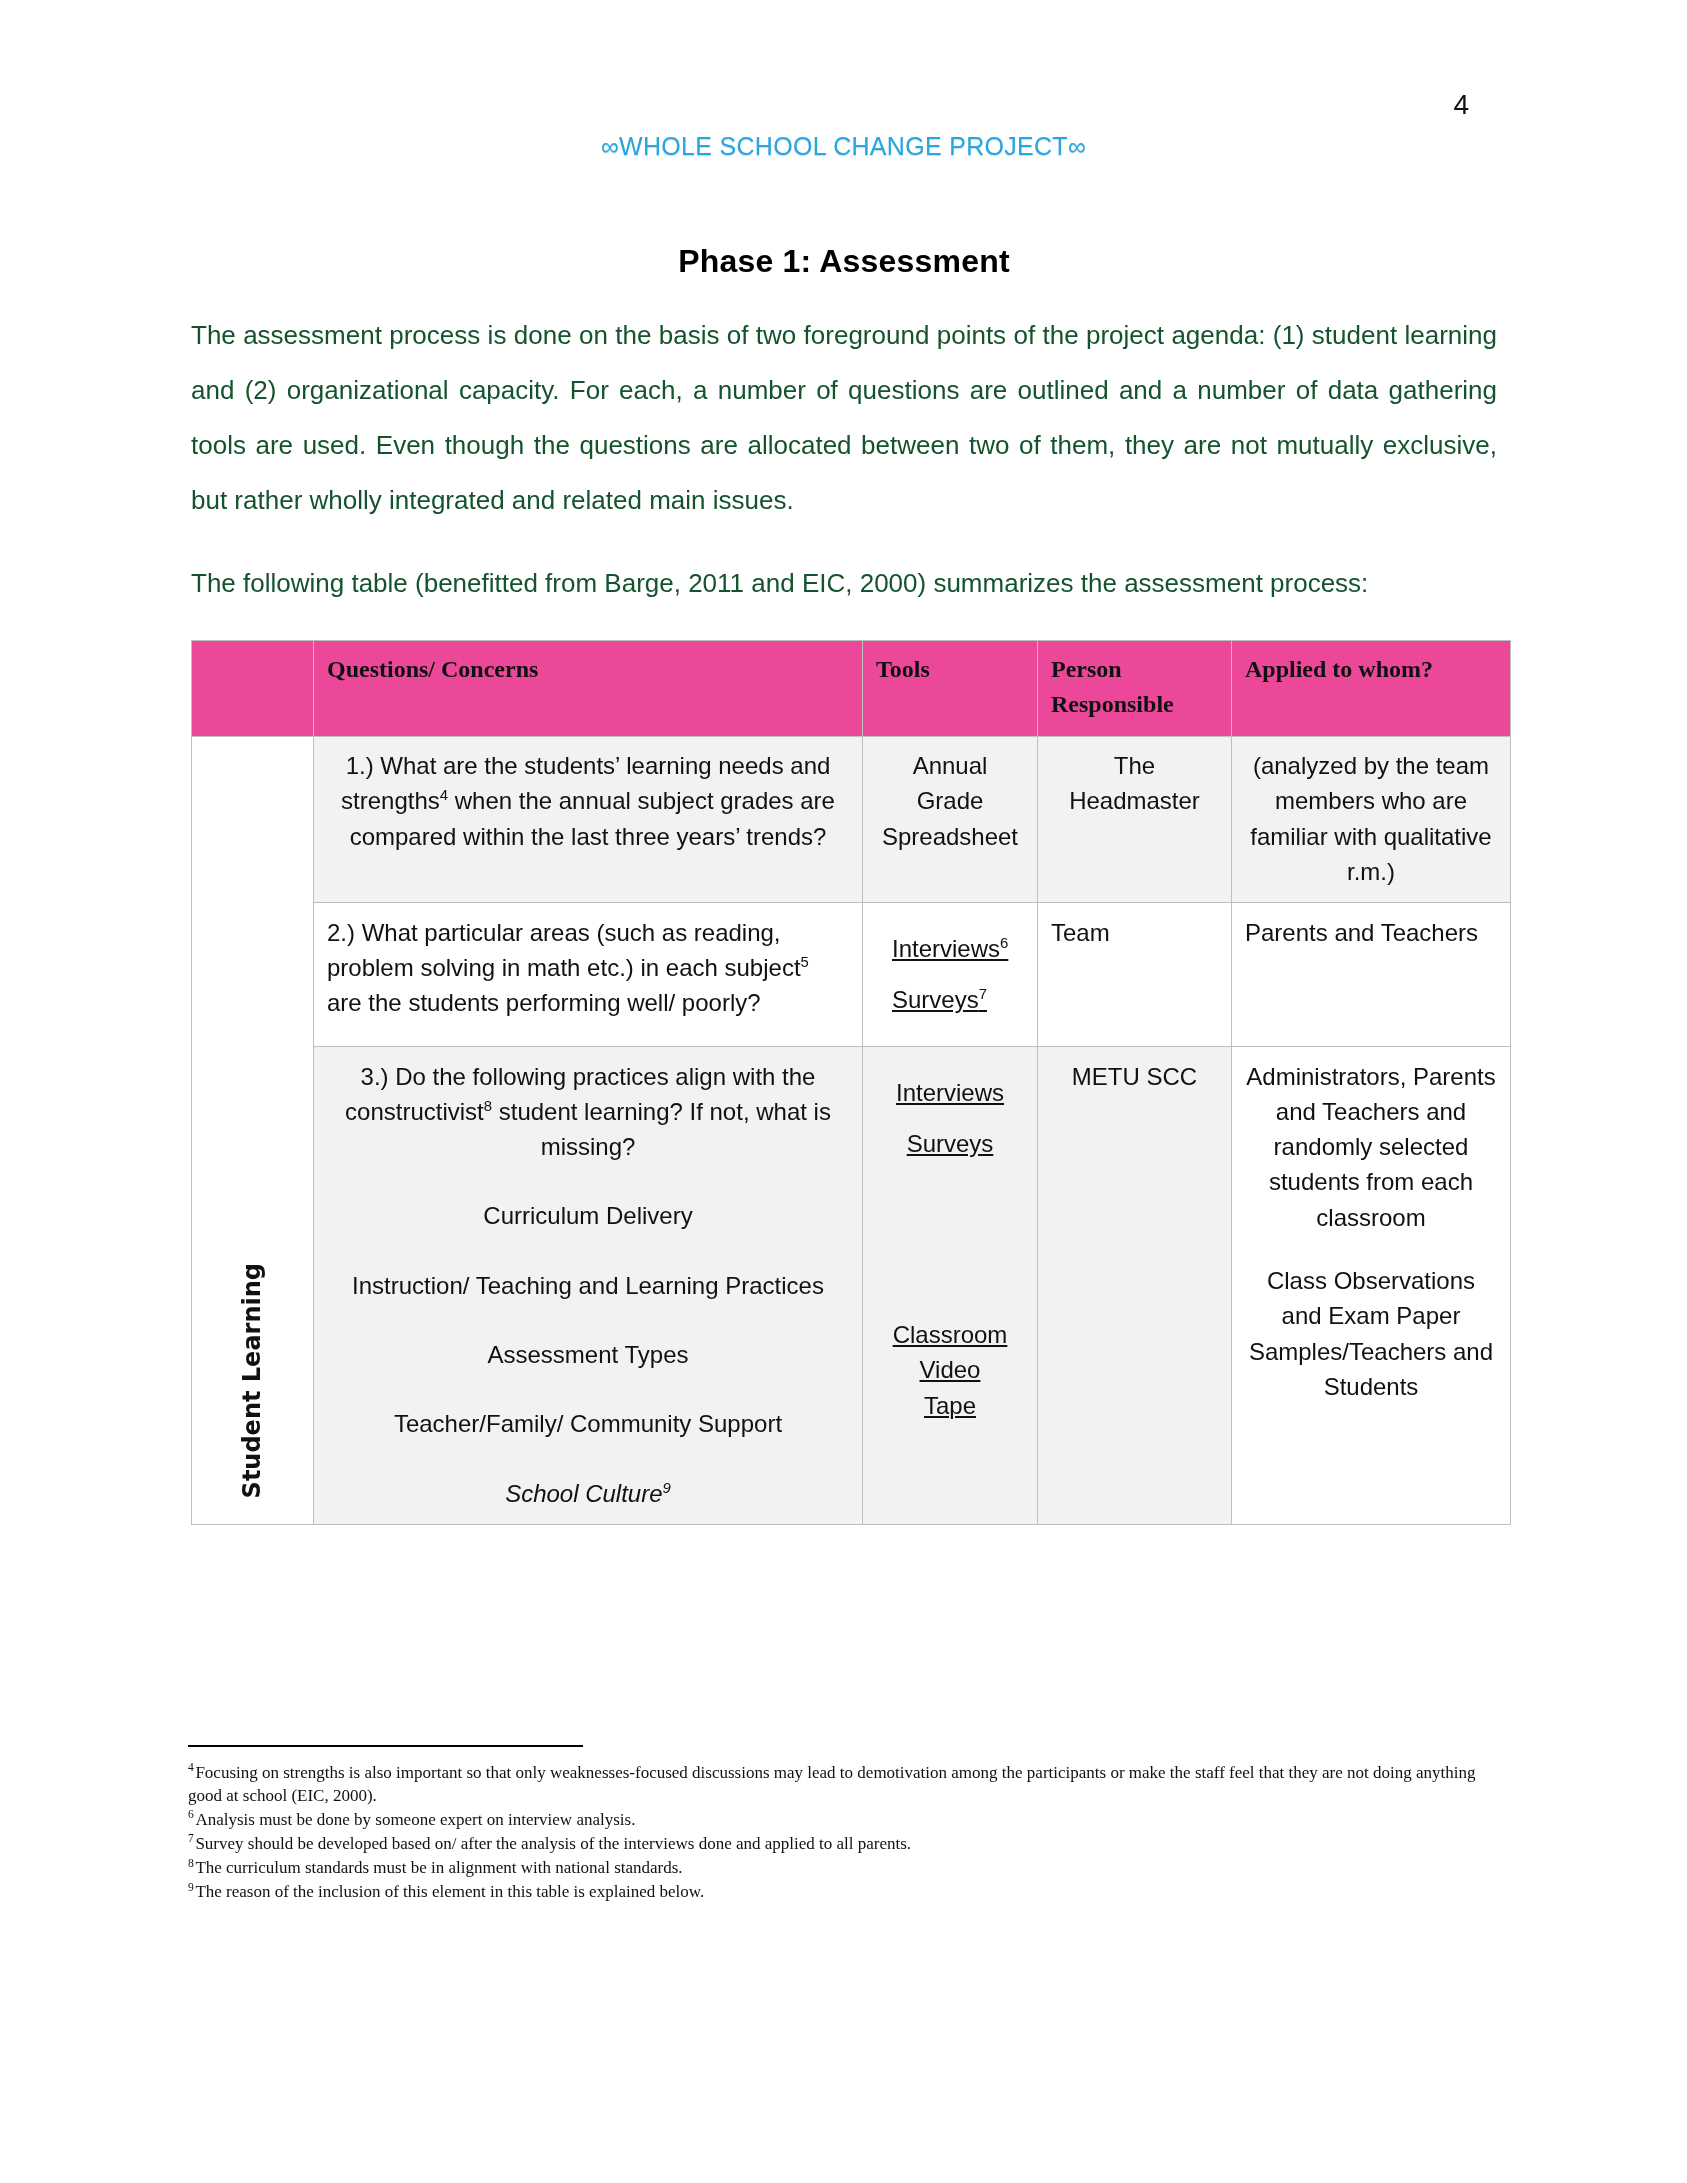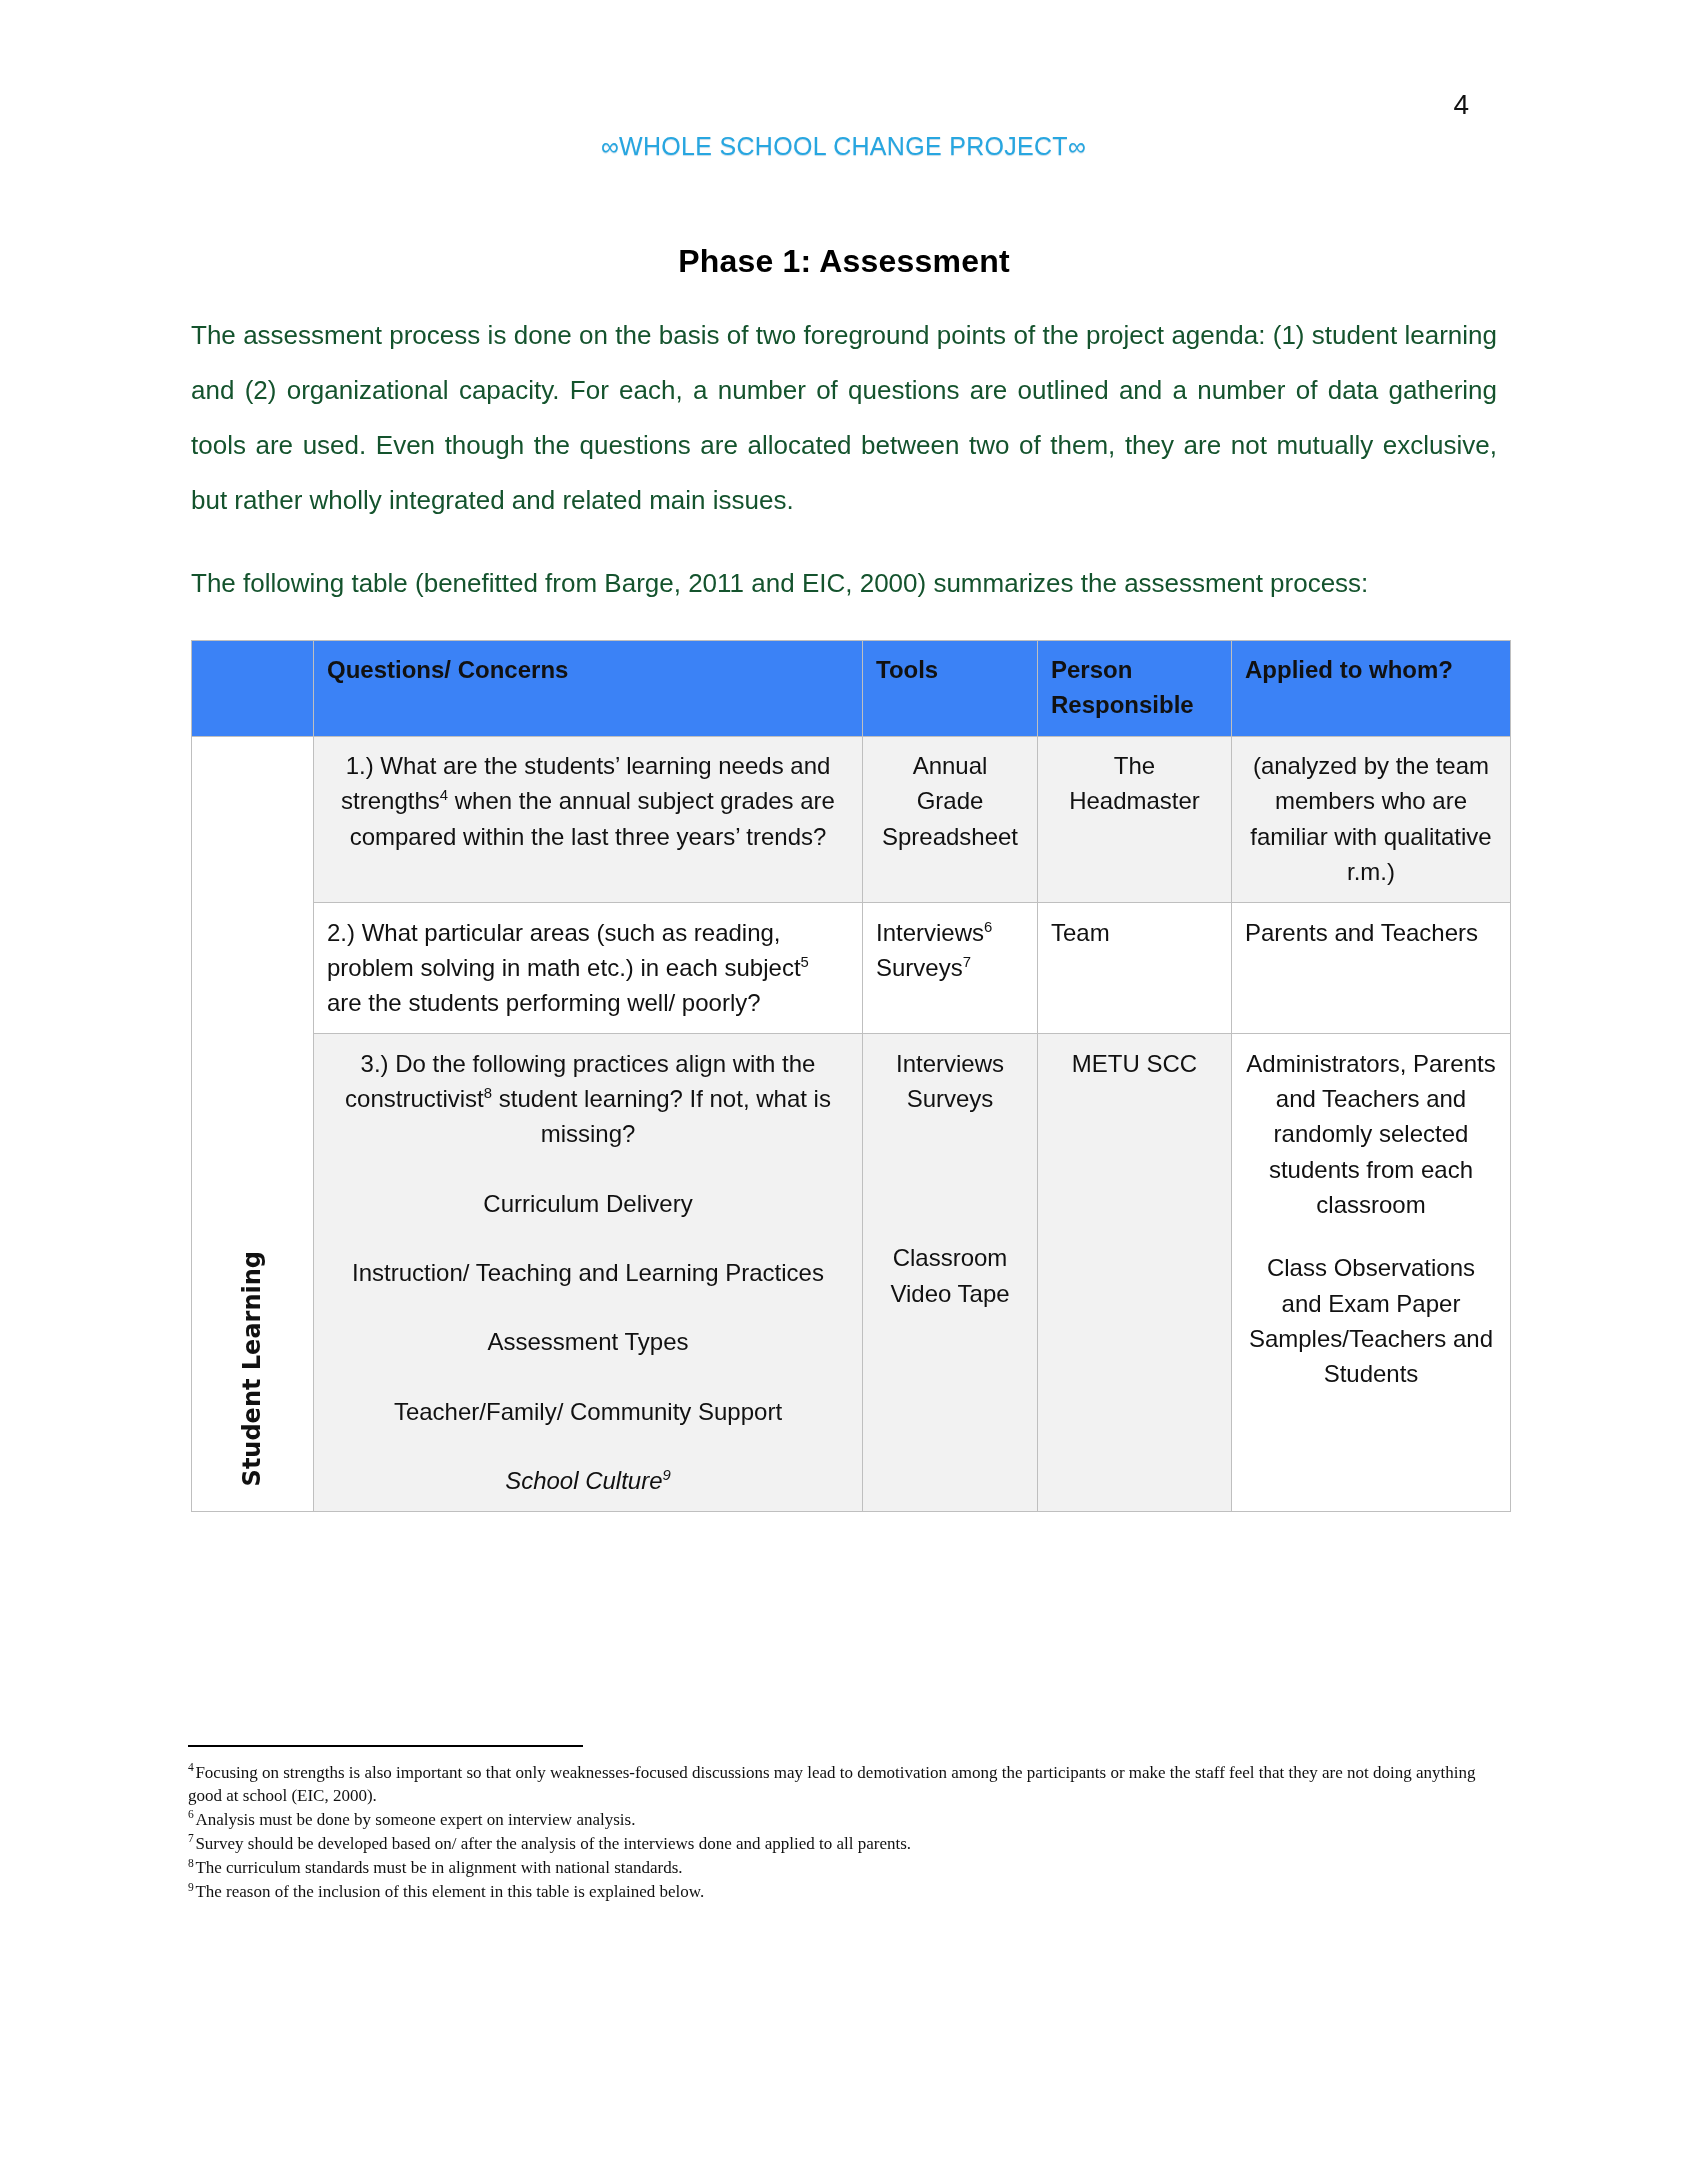--- a/index.html
+++ b/index.html
@@ -90,21 +90,22 @@
   .assessment-table td, .assessment-table th {
     border: 1.6px solid #bfbfbf;
     vertical-align: top;
     padding: 11.5px 13px 13px 13px;
     line-height: 1.47;
     font-weight: normal;
     text-align: left;
   }
   .assessment-table th {
     font-weight: bold;
-    background: #3b82f6;
+    background: #ec4899;
+    font-family: Liberation Serif, serif;
   }
   .col-cat   { width: 122px; }
   .col-q     { width: 549px; }
   .col-tools { width: 175px; }
   .col-pers  { width: 194px; }
   .col-app   { width: 279px; }
 
   .row-shaded td { background: #f2f2f2; text-align: center; }
   .row-plain  td { background: #ffffff; }
   .cell-white { background: #ffffff !important; }
@@ -126,21 +127,21 @@
     left: 50%;
     bottom: 0;
     writing-mode: vertical-rl;
     transform: rotate(180deg) translateX(50%);
     font-weight: bold;
     font-size: 24px;
     font-family: "DejaVu Sans", sans-serif;
     white-space: nowrap;
   }
 
-  .q-line { margin: 0; }
+  .q-line { margin: 16px; text-decoration: underline; }
   .q-block { margin: 0 0 0 0; }
   .sub-item { margin-top: 34px; }
   .sub-item.italic { font-style: italic; }
   .spacer-line { margin-top: 28px; }
 
   sup {
     font-size: 0.62em;
     vertical-align: super;
     line-height: 0;
   }

